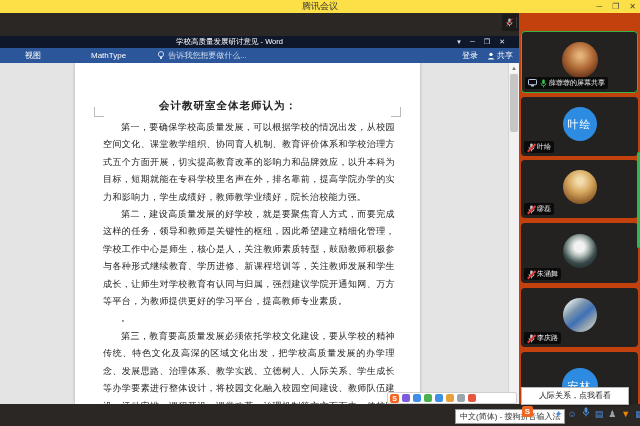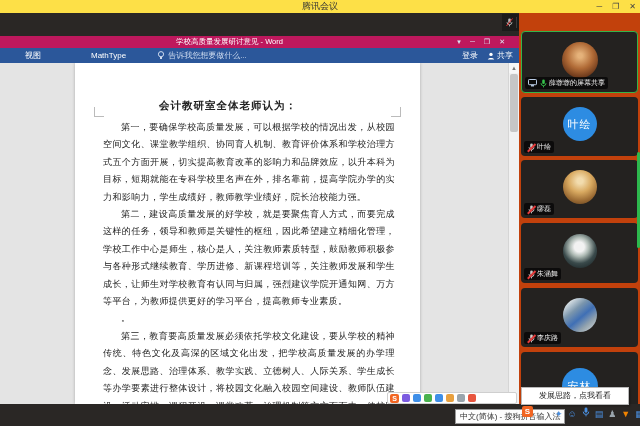--- a/index.html
+++ b/index.html
@@ -18,21 +18,21 @@
 
   
   .speak-banner{position:absolute;left:502px;top:14px;width:138px;height:17px;background:#1c1b1a;
     display:flex;align-items:center;color:#ddd;font-size:7.5px;overflow:hidden;}
   .speak-mic{width:14px;height:11px;border-right:1px solid #3a3a3a;display:flex;align-items:center;justify-content:center;margin-right:4px;flex:0 0 auto;}
   .speak-logo{position:absolute;right:4px;top:2px;opacity:.55;}
   .speak-logo i{display:inline-block;width:9px;height:9px;background:#3e3e3e;transform:rotate(45deg);margin-left:-4px;}
 
   
   .word{position:absolute;left:0;top:36px;width:519px;height:368px;background:#e4e4e4;overflow:hidden;}
-  .word-titlebar{position:absolute;left:0;top:0;width:100%;height:12px;background:#be185d;color:#fff;font-size:7.5px;line-height:12px;}
+  .word-titlebar{position:absolute;left:0;top:0;width:100%;height:12px;background:#0f172a;color:#fff;font-size:7.5px;line-height:12px;}
   .word-title{position:absolute;left:0;right:60px;text-align:center;}
   .word-win-controls{position:absolute;right:14px;top:0;display:flex;gap:9px;font-size:7px;color:#dbe4f2;}
   .word-tabs{position:absolute;left:0;top:12px;width:100%;height:15px;background:#2b579a;color:#fff;font-size:8px;display:flex;align-items:center;}
   .word-tab{padding:0 25px;line-height:15px;cursor:default;}
   .tellme{display:flex;align-items:center;gap:3px;color:#cfdcf0;padding-left:6px;}
   .word-tabs-right{position:absolute;right:6px;top:0;height:15px;display:flex;align-items:center;gap:9px;color:#fff;}
   .word-tabs-right .itm{display:flex;align-items:center;gap:2px;}
 
   
   .doc-area{position:absolute;left:0;top:27px;width:509px;height:341px;background:#e4e4e4;overflow:hidden;}
@@ -257,21 +257,21 @@
 
     <div class="tile" style="top:339px;height:74px;">
       <div class="avatar initials" style="width:36px;height:36px;">安林</div>
     </div>
 
     <div class="side-scroll"></div>
   </div>
 
   <div class="bottombar"></div>
 
-  <div class="tooltip">发展思路，点我看看</div>
+  <div class="tooltip">人际关系，点我看看</div>
 
   <div class="ime-box">中文(简体) - 搜狗拼音输入法</div>
   <div class="sogou-badge">S</div>
 
   <div class="task-icons">
     <span style="color:#4a8fe0">✦</span>
     <span style="color:#4a8fe0">☺</span>
     <span>
       <svg width="8" height="10" viewBox="0 0 7 9">
         <rect x="2.2" y="0.5" width="2.6" height="4.6" rx="1.3" fill="#4a8fe0"></rect>

